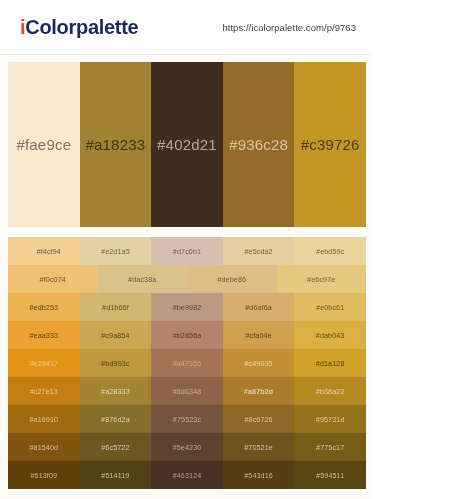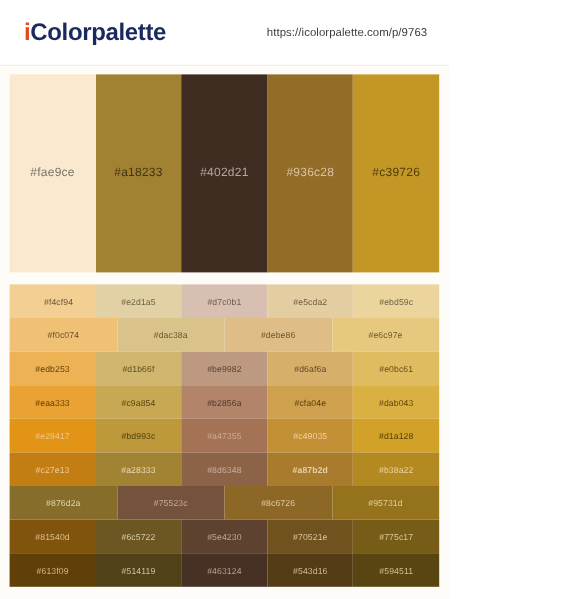--- a/index.html
+++ b/index.html
@@ -68,21 +68,21 @@
     height: 165px;
   }
   .swatch {
     flex: 1 1 0;
     display: flex;
     align-items: center;
     justify-content: center;
     position: relative;
   }
   .swatch-label {
-    font-size: 10px;
+    font-size: 15px;
     letter-spacing: 0.2px;
     font-family: "Liberation Sans", sans-serif;
   }
 
   
   .grid-wrap {
     flex: 1 1 auto;
     background: #fdfcf8;
     padding: 0 8px 10px 8px;
     box-sizing: border-box;
@@ -239,20 +239,23 @@
             <span class="shade-label" style="color: rgb(198, 174, 157);">#8d6348</span>
           </div>
           <div class="shade-cell" style="background: rgb(168, 123, 45);">
             <span class="shade-label" style="color: rgb(232, 208, 170); font-weight: bold;">#a87b2d</span>
           </div>
           <div class="shade-cell" style="background: rgb(179, 138, 34);">
             <span class="shade-label" style="color: rgb(234, 213, 163);">#b38a22</span>
           </div>
         </div>
         <div class="shade-row">
+          <div class="shade-cell" style="background: rgb(161, 105, 16);">
+            <span class="shade-label" style="color: rgb(229, 195, 148);">#a16910</span>
+          </div>
           <div class="shade-cell" style="background: rgb(135, 109, 42);">
             <span class="shade-label" style="color: rgb(221, 210, 176);">#876d2a</span>
           </div>
           <div class="shade-cell" style="background: rgb(117, 82, 60);">
             <span class="shade-label" style="color: rgb(195, 171, 153);">#75523c</span>
           </div>
           <div class="shade-cell" style="background: rgb(140, 103, 38); text-align: center;">
             <span class="shade-label" style="color: rgb(224, 200, 162);">#8c6726</span>
           </div>
           <div class="shade-cell" style="background: rgb(149, 115, 29);">

